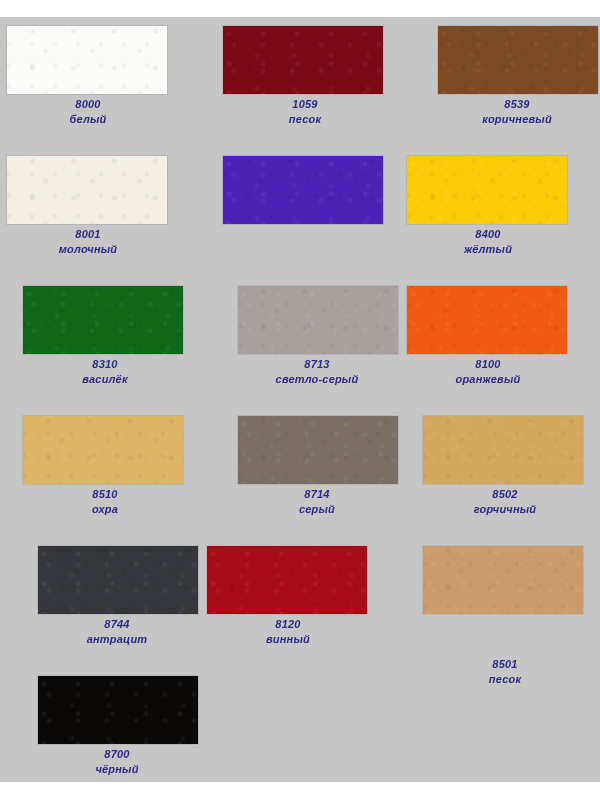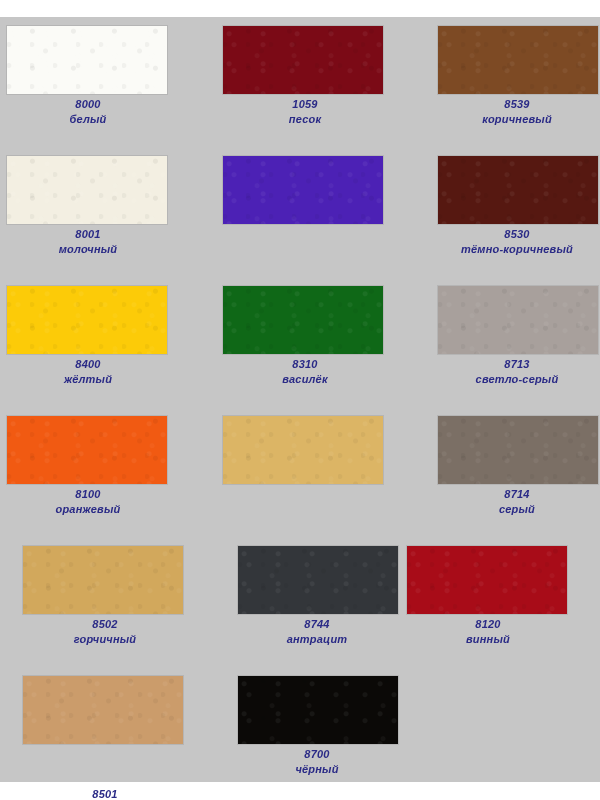--- a/index.html
+++ b/index.html
@@ -131,29 +131,20 @@
         <div class="swatch-caption" style="color: rgb(42, 42, 134);">
           <span class="swatch-code">8001</span>
           <span class="swatch-name">молочный</span>
         </div>
       </div>
       <div class="swatch-cell col-2">
         <div class="swatch-chip" style="background: rgb(76, 33, 181);">
           <div class="grain"></div>
         </div>
       </div>
-      <div class="swatch-cell col-3">
-        <div class="swatch-chip" style="background: rgb(86, 24, 17);">
-          <div class="grain"></div>
-        </div>
-        <div class="swatch-caption" style="color: rgb(42, 42, 134);">
-          <span class="swatch-code">8530</span>
-          <span class="swatch-name">тёмно-коричневый</span>
-        </div>
-      </div>
       <div class="swatch-cell col-1">
         <div class="swatch-chip" style="background: rgb(252, 203, 8);">
           <div class="grain"></div>
         </div>
         <div class="swatch-caption" style="color: rgb(42, 42, 134);">
           <span class="swatch-code">8400</span>
           <span class="swatch-name">жёлтый</span>
         </div>
       </div>
       <div class="swatch-cell col-2">
@@ -179,20 +170,24 @@
           <div class="grain"></div>
         </div>
         <div class="swatch-caption" style="color: rgb(42, 42, 134);">
           <span class="swatch-code">8100</span>
           <span class="swatch-name">оранжевый</span>
         </div>
       </div>
       <div class="swatch-cell col-2">
         <div class="swatch-chip" style="background: rgb(220, 181, 101);">
           <div class="grain"></div>
+        </div>
+        <div class="swatch-caption" style="color: rgb(42, 42, 134);">
+          <span class="swatch-code">8510</span>
+          <span class="swatch-name">охра</span>
         </div>
       </div>
       <div class="swatch-cell col-3">
         <div class="swatch-chip" style="background: rgb(123, 111, 101);">
           <div class="grain"></div>
         </div>
         <div class="swatch-caption" style="color: rgb(42, 42, 134);">
           <span class="swatch-code">8714</span>
           <span class="swatch-name">серый</span>
         </div>

